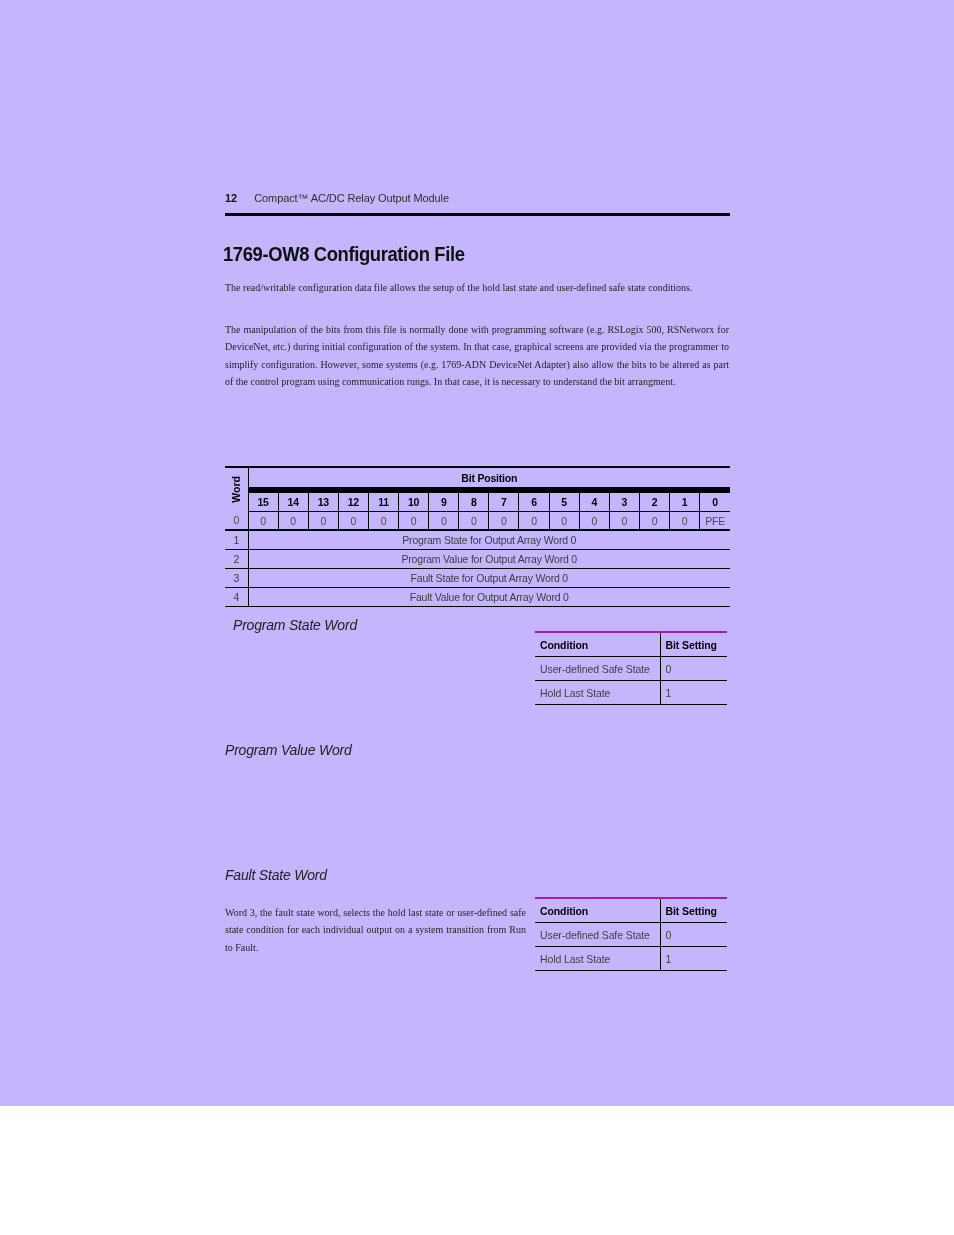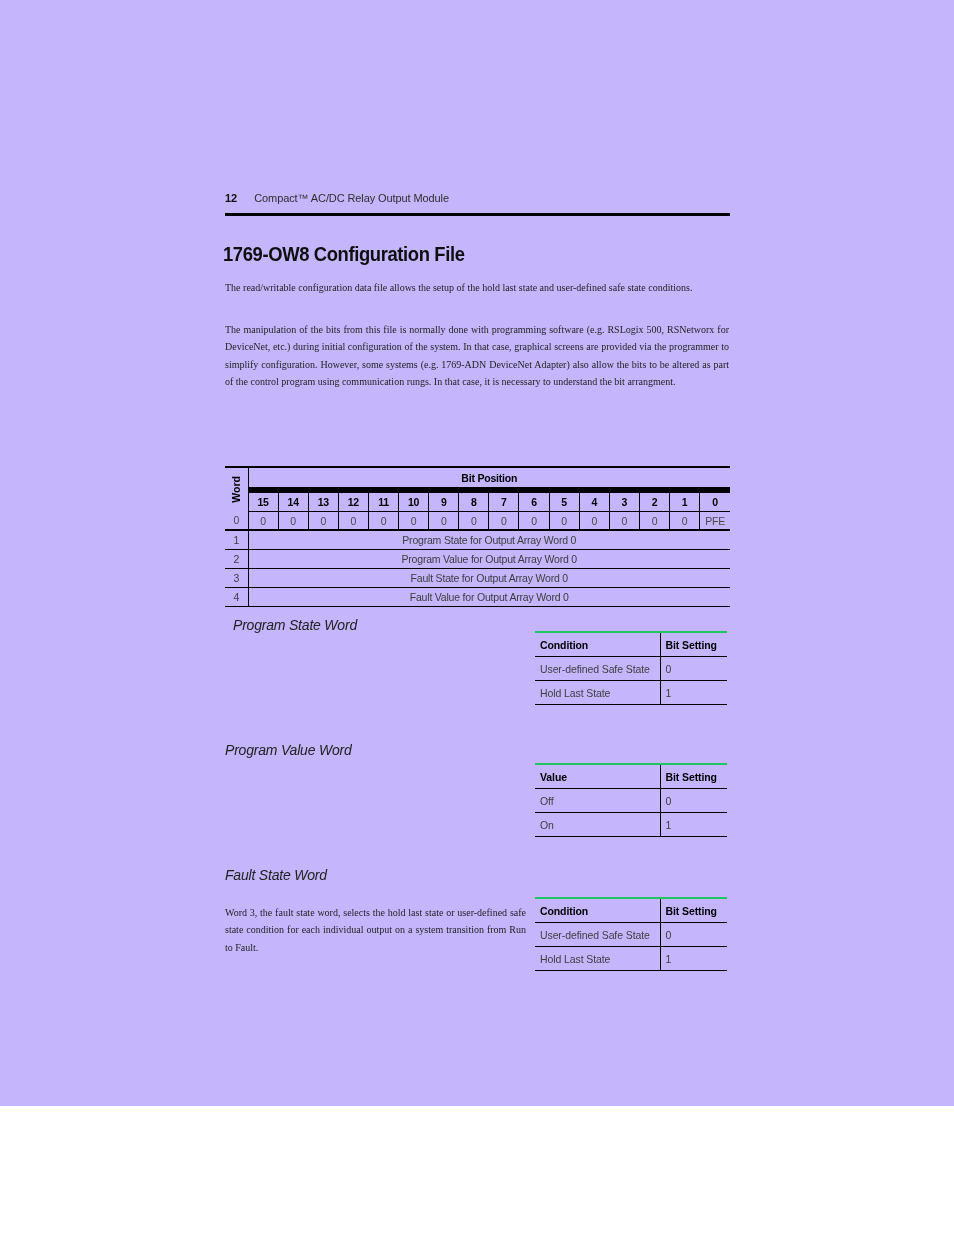--- a/index.html
+++ b/index.html
@@ -54,21 +54,21 @@
   .r-word0 td { border-bottom:2px solid #000; border-right:1px solid #000; height:17px; color:#4a4a4a; }
   .r-word0 td:last-child { border-right:none; }
   td.wlabel { border-right:1px solid #000 !important; color:#4a4a4a; }
   .r-span td { border-bottom:1px solid #000; height:18px; color:#3d3d3d; }
   .rot { writing-mode:vertical-rl; transform:rotate(180deg); margin:0 auto;
          font-weight:700; font-size:10.5px; color:#000; letter-spacing:0; }
 
   
   .side {
     position:absolute; width:192px; border-collapse:collapse; table-layout:fixed;
-    border-top:2px solid #22c55e; font-size:10.5px; letter-spacing:-0.1px;
+    border-top:2px solid #a21caf; font-size:10.5px; letter-spacing:-0.1px;
   }
   .side th, .side td { border-bottom:1px solid #000; text-align:left;
                        padding:0 0 0 5px; height:23px; vertical-align:middle; }
   .side th { font-weight:700; color:#000; }
   .side td { color:#3f3f3f; }
   .side .c1 { border-right:1px solid #000; }
   #tbl1 { left:535px; top:631px; }
   #tbl2 { left:535px; top:763px; }
   #tbl3 { left:535px; top:897px; }
 
@@ -173,40 +173,20 @@
         <td>0</td>
       </tr>
       <tr>
         <td class="c1">Hold Last State</td>
         <td>1</td>
       </tr>
     </tbody>
   </table>
 
   <h2 class="subhead" id="sh2">Program Value Word</h2>
-  <table class="side" id="tbl2">
-    <colgroup>
-        <col style="width:125px">
-        <col style="width:67px">
-      </colgroup>
-    <tbody>
-      <tr>
-        <th class="c1">Value</th>
-        <th>Bit Setting</th>
-      </tr>
-      <tr>
-        <td class="c1">Off</td>
-        <td>0</td>
-      </tr>
-      <tr>
-        <td class="c1">On</td>
-        <td>1</td>
-      </tr>
-    </tbody>
-  </table>
 
   <h2 class="subhead" id="sh3">Fault State Word</h2>
   <p class="body" id="sp3">Word 3, the fault state word, selects the hold last state or user-defined safe state condition for each individual output on a system transition from Run to Fault.</p>
   <table class="side" id="tbl3">
     <colgroup>
         <col style="width:125px">
         <col style="width:67px">
       </colgroup>
     <tbody>
       <tr>

